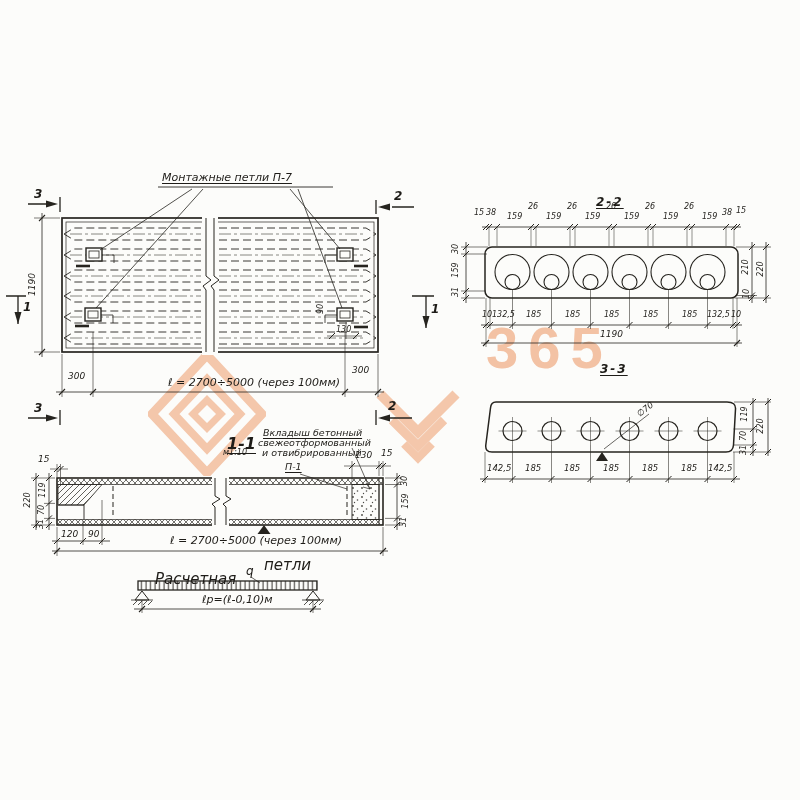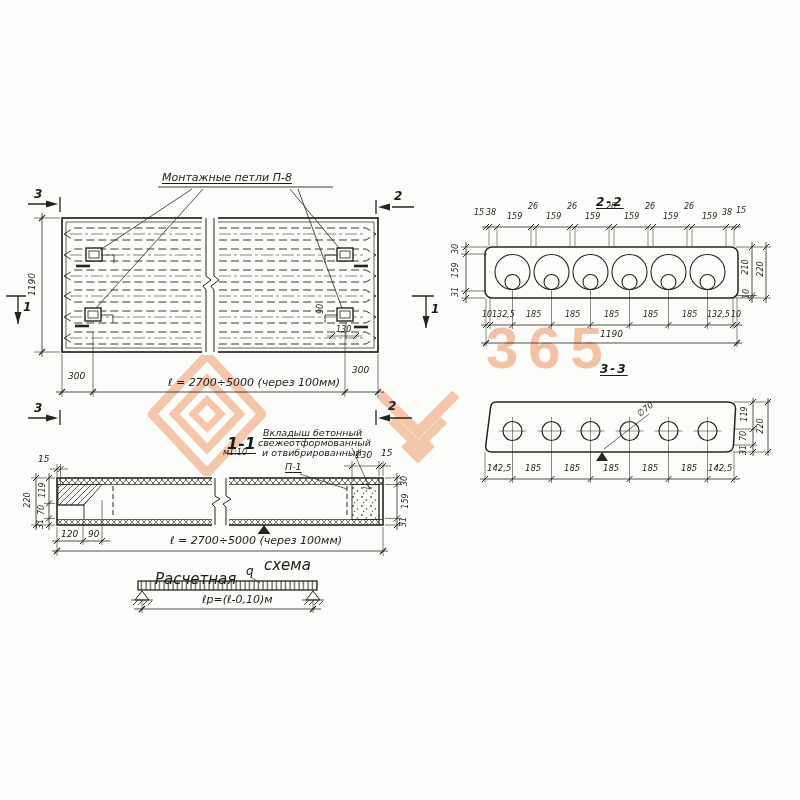--- a/index.html
+++ b/index.html
@@ -260,21 +260,21 @@
       <path d="M131,600 H153 M133,605 l4,-4 M138,605 l4,-4 M143,605 l4,-4 M148,605 l4,-4" stroke-width="0.8"></path>
       <polygon points="313,591 306,600 320,600" stroke-width="1"></polygon>
       <path d="M302,600 H324 M304,605 l4,-4 M309,605 l4,-4 M314,605 l4,-4 M319,605 l4,-4" stroke-width="0.8"></path>
 
       <path d="M142,600 V613 M313,600 V613" stroke-width="0.6"></path>
       <line x1="134" y1="609" x2="321" y2="609" stroke-width="0.8"></line>
       <path d="M139,612 l6,-6 M310,612 l6,-6" stroke-width="1.1"></path>
     </g>
   </svg>
 
-  <span class="t f11 u" style="left:162px;top:172px">Монтажные петли П-8</span>
+  <span class="t f11 u" style="left:162px;top:172px">Монтажные петли П-7</span>
   <span class="t f12 bold" style="left:34px;top:188px">3</span>
   <span class="t f12 bold" style="left:394px;top:190px">2</span>
   <span class="t f12 bold" style="left:23px;top:301px">1</span>
   <span class="t f12 bold" style="left:431px;top:303px">1</span>
   <span class="t f12 bold" style="left:34px;top:402px">3</span>
   <span class="t f12 bold" style="left:388px;top:400px">2</span>
   <span class="t f9 vd" style="left:21px;top:280px">1190</span>
   <span class="t f9" style="left:68px;top:372px">300</span>
   <span class="t f9" style="left:352px;top:366px">300</span>
   <span class="t f11" style="left:168px;top:377px">ℓ = 2700÷5000 (через 100мм)</span>
@@ -342,17 +342,17 @@
   <span class="t f8 vd" style="left:37px;top:506px">70</span>
   <span class="t f8 vd" style="left:36px;top:520px">31</span>
   <span class="t f8 vd" style="left:400px;top:477px">30</span>
   <span class="t f8 vd" style="left:398px;top:497px">159</span>
   <span class="t f8 vd" style="left:399px;top:518px">31</span>
   <span class="t f9" style="left:61px;top:530px">120</span>
   <span class="t f9" style="left:88px;top:530px">90</span>
   <span class="t f11" style="left:170px;top:535px">ℓ = 2700÷5000 (через 100мм)</span>
 
   <span class="t f15" style="left:155px;top:572px">Расчетная</span>
-  <span class="t f15" style="left:264px;top:558px">схема</span>
+  <span class="t f15" style="left:264px;top:558px">петли</span>
   <span class="t f12" style="left:246px;top:565px">q</span>
   <span class="t f11" style="left:202px;top:594px">ℓр=(ℓ-0,10)м</span>
 
 </div>
 
 </body></html>

